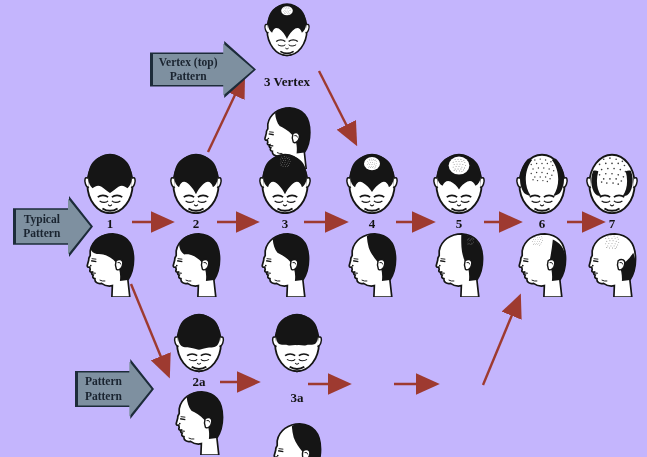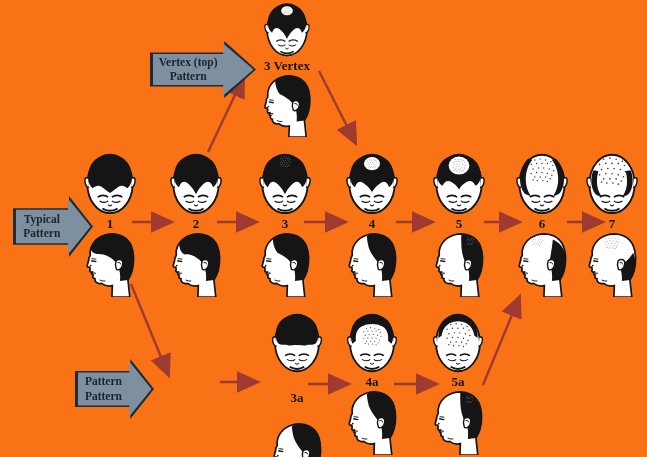--- a/index.html
+++ b/index.html
@@ -1,16 +1,16 @@
 <!DOCTYPE html>
 <html><head>
 <meta charset="utf-8">
 <style>
   html,body{margin:0;padding:0;background:#fff;}
-  #canvas{position:relative;width:647px;height:457px;background:#f97316;overflow:hidden;
+  #canvas{position:relative;width:647px;height:457px;background:#c4b5fd;overflow:hidden;
           font-family:"Liberation Serif","DejaVu Serif",serif;}
   .overlay{position:absolute;left:0;top:0;pointer-events:none;}
   .stage{position:absolute;width:70px;display:flex;flex-direction:column;align-items:center;}
   .stage svg{display:block;}
   .slabel{font-weight:bold;font-size:13px;line-height:13px;color:#141414;text-align:center;margin:1px 0;}
   
   .block-arrow{position:absolute;}
   .ba-outer{position:absolute;inset:0;background:#1d2c3a;
      clip-path:polygon(0 20%,70% 20%,70% 0,100% 50%,70% 100%,70% 80%,0 80%);}
   .ba-inner{position:absolute;inset:2.5px;background:#7e90a0;
@@ -187,21 +187,21 @@
 </div>
 <div class="block-arrow" style="left:75px;top:359px;width:79px;height:60px;">
   <div class="ba-outer"></div>
   <div class="ba-inner"></div>
   <div class="ba-text">
     <div>Pattern</div>
     <div>Pattern</div>
   </div>
 </div>
 
-<div class="stage" style="left:252px;top:0;">
+<div class="stage" style="left:252px;top:0;gap:16px;">
   <svg width="56" height="58" viewBox="0 0 64 70">
         <use href="#base-top"></use>
         <use href="#hair-t3v"></use>
       </svg>
   <div class="slabel">3 Vertex</div>
   <svg width="64" height="64" viewBox="0 0 70 70">
         <use href="#p-face"></use>
         <use href="#hair-p3"></use>
         <use href="#p-ear"></use>
         <use href="#p-feat"></use>
@@ -293,53 +293,40 @@
       </svg>
   <div class="slabel">7</div>
   <svg width="66" height="66" viewBox="0 0 70 70">
         <use href="#p-face"></use>
         <use href="#hair-p7"></use>
         <use href="#p-ear"></use>
         <use href="#p-feat"></use>
       </svg>
 </div>
 
+<div class="stage" style="left:164px;top:310px;">
+  <svg width="62" height="64" viewBox="0 0 64 70">
+        <use href="#base-top"></use>
+        <use href="#hair-a2"></use>
+      </svg>
+  <div class="slabel">2a</div>
+  <svg width="66" height="66" viewBox="0 0 70 70">
+        <use href="#p-face"></use>
+        <use href="#hair-p3"></use>
+        <use href="#p-ear"></use>
+        <use href="#p-feat"></use>
+      </svg>
+</div>
 <div class="stage" style="left:262px;top:310px;gap:16px;">
   <svg width="62" height="64" viewBox="0 0 64 70">
         <use href="#base-top"></use>
         <use href="#hair-a3"></use>
       </svg>
   <div class="slabel">3a</div>
   <svg width="66" height="66" viewBox="0 0 70 70">
         <use href="#p-face"></use>
         <use href="#hair-p4"></use>
         <use href="#p-ear"></use>
         <use href="#p-feat"></use>
       </svg>
 </div>
-<div class="stage" style="left:337px;top:310px;">
-  <svg width="62" height="64" viewBox="0 0 64 70">
-        <use href="#base-top"></use>
-        <use href="#hair-a4"></use>
-      </svg>
-  <div class="slabel">4a</div>
-  <svg width="66" height="66" viewBox="0 0 70 70">
-        <use href="#p-face"></use>
-        <use href="#hair-p4"></use>
-        <use href="#p-ear"></use>
-        <use href="#p-feat"></use>
-      </svg>
-</div>
-<div class="stage" style="left:423px;top:310px;">
-  <svg width="62" height="64" viewBox="0 0 64 70">
-        <use href="#base-top"></use>
-        <use href="#hair-a5"></use>
-      </svg>
-  <div class="slabel">5a</div>
-  <svg width="66" height="66" viewBox="0 0 70 70">
-        <use href="#p-face"></use>
-        <use href="#hair-p5"></use>
-        <use href="#p-ear"></use>
-        <use href="#p-feat"></use>
-      </svg>
-</div>
 
 </div>
 
 </body></html>

